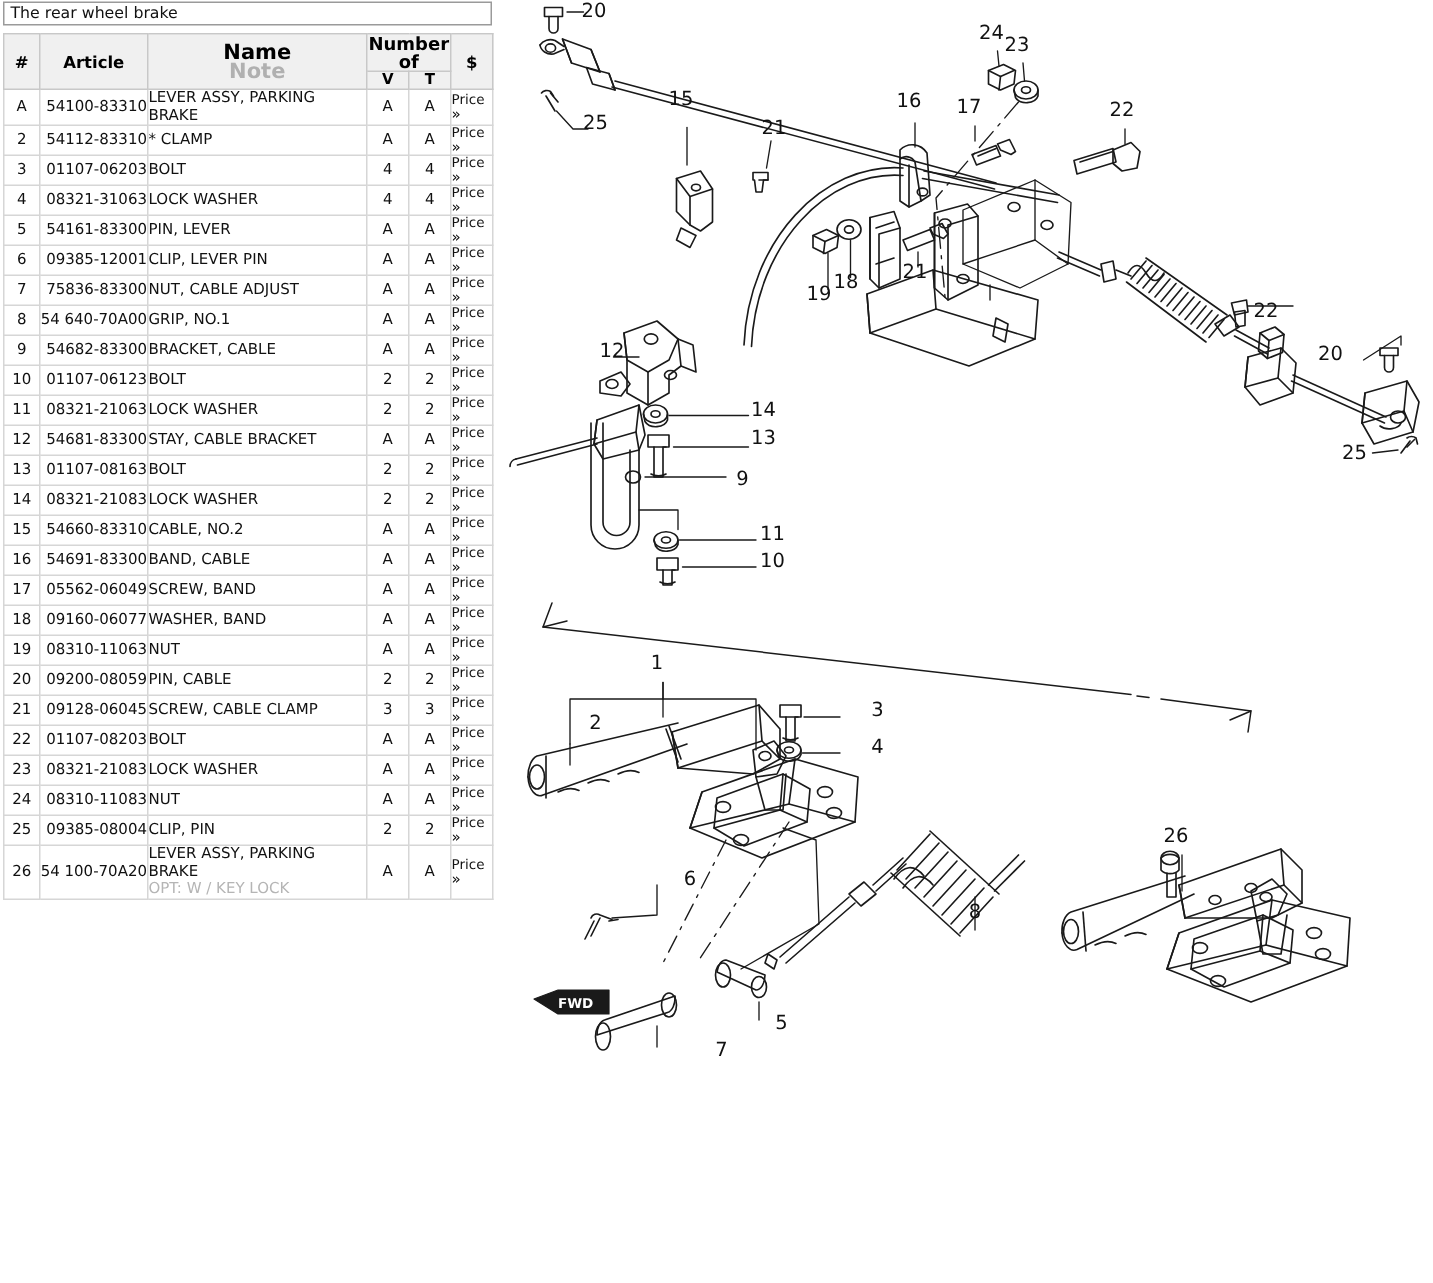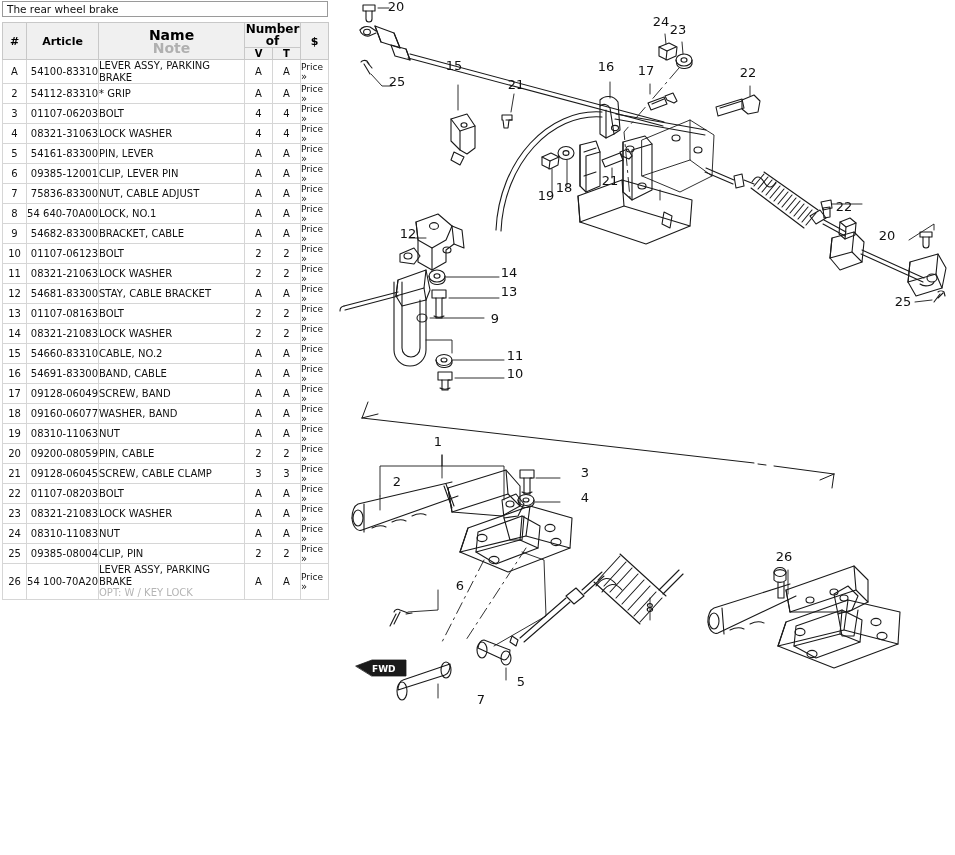--- a/index.html
+++ b/index.html
@@ -140,21 +140,21 @@
               <td class="cell-num">A</td>
               <td class="cell-art">54100-83310</td>
               <td class="cell-name"><span>LEVER ASSY, PARKING BRAKE</span></td>
               <td class="cell-qty">A</td>
               <td class="cell-qty">A</td>
               <td class="cell-price"><span>Price</span><span class="price-chev">»</span></td>
             </tr>
             <tr>
               <td class="cell-num">2</td>
               <td class="cell-art">54112-83310</td>
-              <td class="cell-name"><span>* GRIP</span></td>
+              <td class="cell-name"><span>* CLAMP</span></td>
               <td class="cell-qty">A</td>
               <td class="cell-qty">A</td>
               <td class="cell-price"><span>Price</span><span class="price-chev">»</span></td>
             </tr>
             <tr>
               <td class="cell-num">3</td>
               <td class="cell-art">01107-06203</td>
               <td class="cell-name"><span>BOLT</span></td>
               <td class="cell-qty">4</td>
               <td class="cell-qty">4</td>
@@ -188,21 +188,21 @@
               <td class="cell-num">7</td>
               <td class="cell-art">75836-83300</td>
               <td class="cell-name"><span>NUT, CABLE ADJUST</span></td>
               <td class="cell-qty">A</td>
               <td class="cell-qty">A</td>
               <td class="cell-price"><span>Price</span><span class="price-chev">»</span></td>
             </tr>
             <tr>
               <td class="cell-num">8</td>
               <td class="cell-art">54 640-70A00</td>
-              <td class="cell-name"><span>LOCK, NO.1</span></td>
+              <td class="cell-name"><span>GRIP, NO.1</span></td>
               <td class="cell-qty">A</td>
               <td class="cell-qty">A</td>
               <td class="cell-price"><span>Price</span><span class="price-chev">»</span></td>
             </tr>
             <tr>
               <td class="cell-num">9</td>
               <td class="cell-art">54682-83300</td>
               <td class="cell-name"><span>BRACKET, CABLE</span></td>
               <td class="cell-qty">A</td>
               <td class="cell-qty">A</td>
@@ -259,21 +259,21 @@
             <tr>
               <td class="cell-num">16</td>
               <td class="cell-art">54691-83300</td>
               <td class="cell-name"><span>BAND, CABLE</span></td>
               <td class="cell-qty">A</td>
               <td class="cell-qty">A</td>
               <td class="cell-price"><span>Price</span><span class="price-chev">»</span></td>
             </tr>
             <tr>
               <td class="cell-num">17</td>
-              <td class="cell-art">09128-06049</td>
+              <td class="cell-art">05562-06049</td>
               <td class="cell-name"><span>SCREW, BAND</span></td>
               <td class="cell-qty">A</td>
               <td class="cell-qty">A</td>
               <td class="cell-price"><span>Price</span><span class="price-chev">»</span></td>
             </tr>
             <tr>
               <td class="cell-num">18</td>
               <td class="cell-art">09160-06077</td>
               <td class="cell-name"><span>WASHER, BAND</span></td>
               <td class="cell-qty">A</td>

